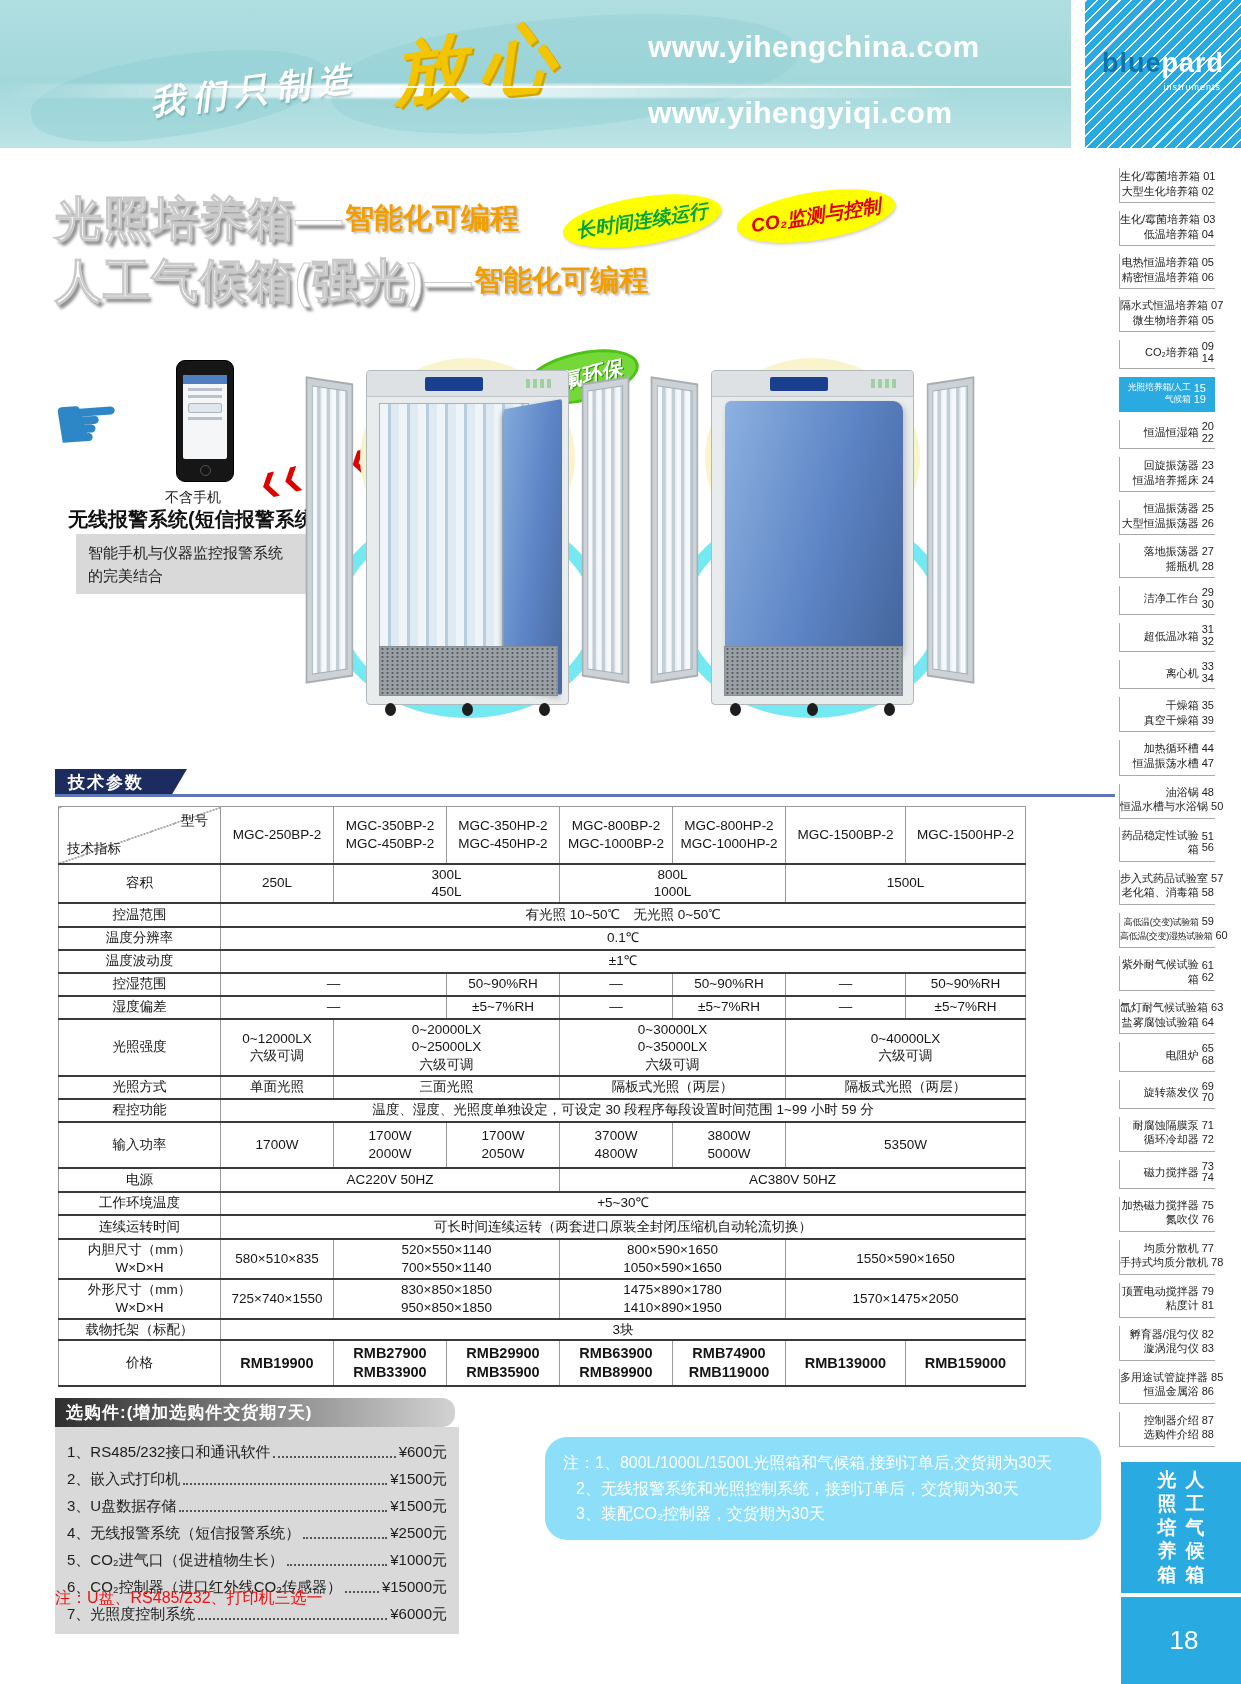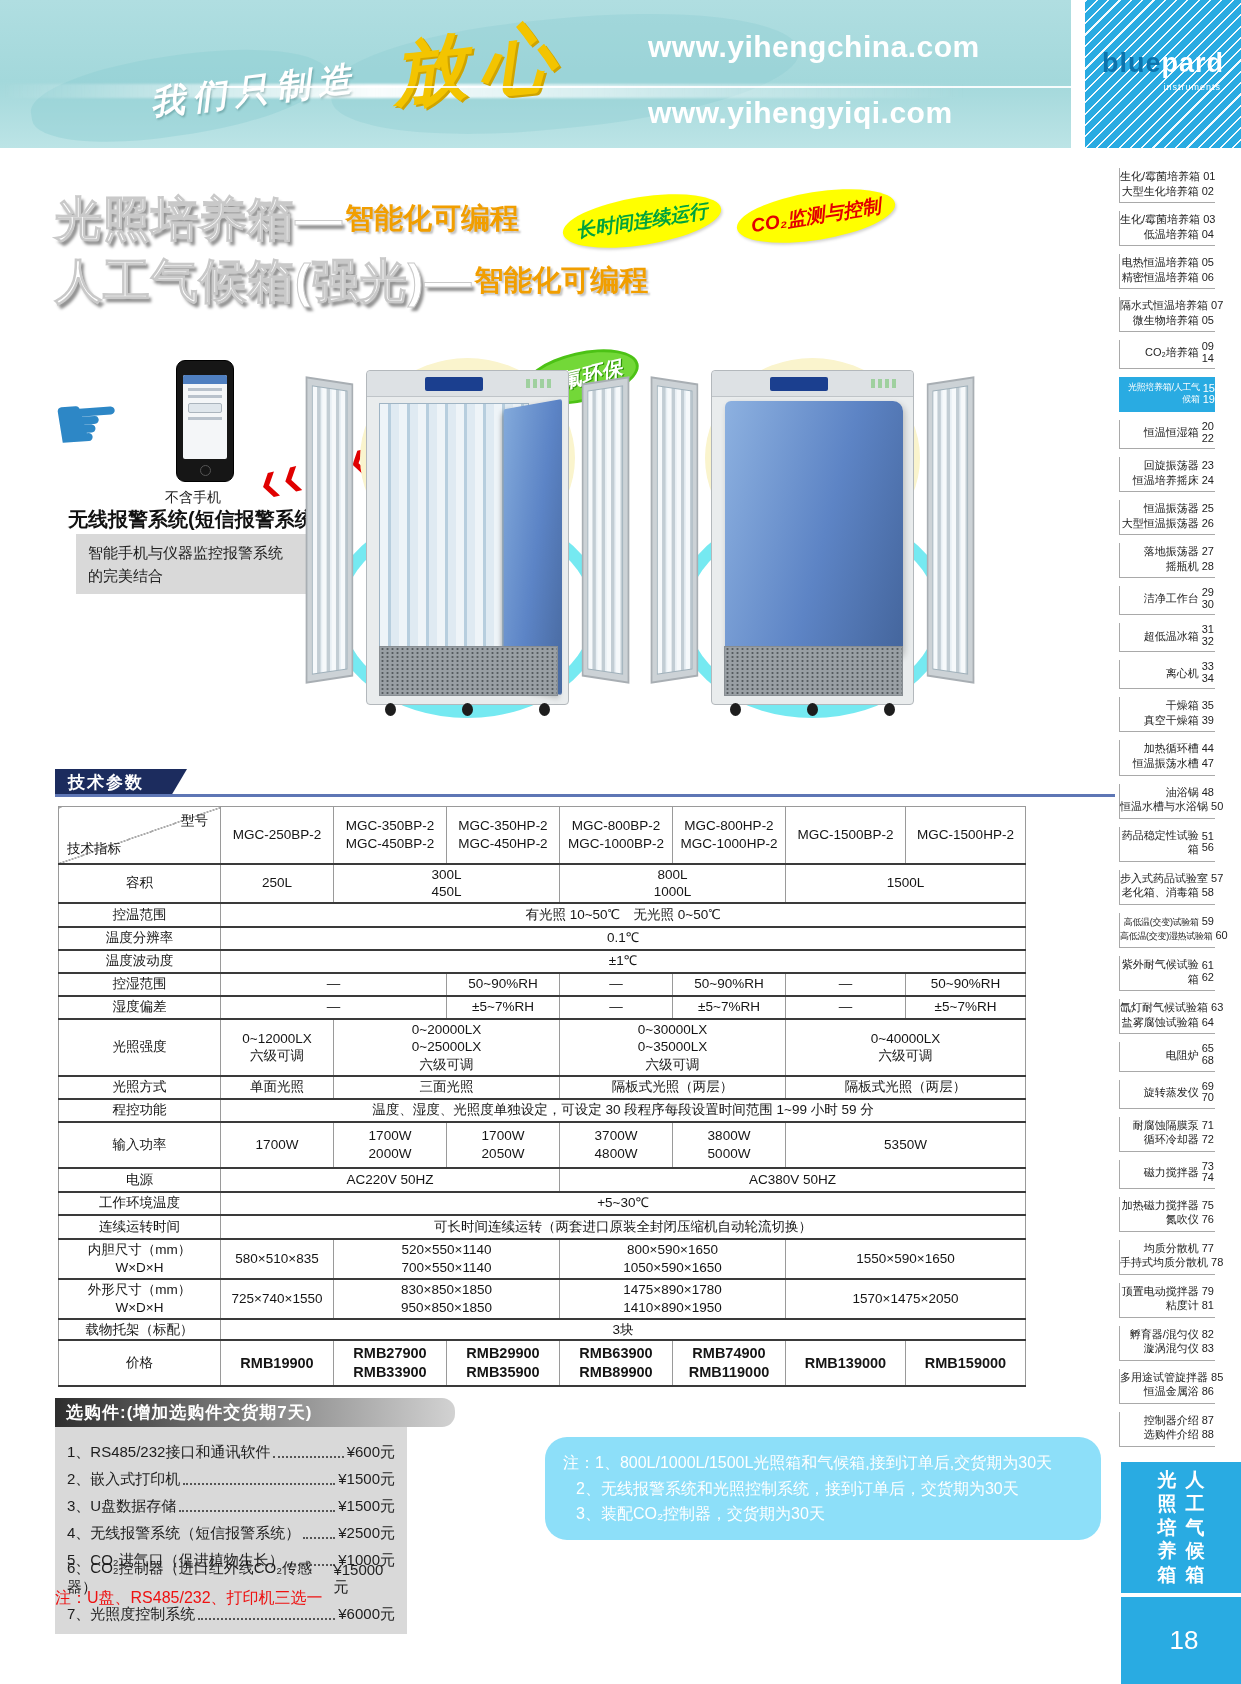--- a/index.html
+++ b/index.html
@@ -90,40 +90,40 @@
   table.specs tr:first-child td { border-top:1px solid #9a9a9a; }
   td.corner { position:relative; background:linear-gradient(to bottom right, transparent 49.7%, #555 49.7%, #555 50.3%, transparent 50.3%); }
   td.corner .c-top { position:absolute; top:5px; right:12px; font-size:13.5px; }
   td.corner .c-bot { position:absolute; bottom:5px; left:8px; font-size:13.5px; }
   td.bold { font-weight:bold; font-size:14.5px; }
   td.rowlab { font-size:13.5px; }
 
   
   .opt-header { position:absolute; left:55px; top:1398px; width:400px; height:29px; color:#fff; font-size:17px; font-weight:bold;
     line-height:29px; padding-left:11px; background:linear-gradient(90deg,#2e2e2e 0%,#8a8a8a 55%,#d2d2d2 100%); border-radius:0 13px 13px 0; letter-spacing:1px; }
-  .opt-body { position:absolute; left:55px; top:1427px; width:352px; background:#d9d9d9; padding:8px 12px 10px; }
+  .opt-body { position:absolute; left:55px; top:1427px; width:404px; background:#d9d9d9; padding:8px 12px 10px; }
   .opt-line { display:flex; align-items:flex-end; font-size:15px; color:#1d1d1d; height:27px; }
   .opt-dots { flex:1; border-bottom:2px dotted #555; margin:0 3px 4px; }
   .red-note { position:absolute; left:55px; top:1588px; color:#ee1111; font-size:16px; }
 
   
   .note-box { position:absolute; left:545px; top:1437px; width:556px; background:#8ddff9; border-radius:22px;
     color:#fff; font-size:16px; padding:13px 18px; line-height:1.6; }
   .note-box .nl { white-space:nowrap; }
   .note-box .nl.ind { margin-left:13px; }
 
   
   .sidebar { position:absolute; left:1119px; top:168px; width:96px; }
   .nav-group { border-left:1px solid #a9a9a9; border-bottom:1px solid #a9a9a9; padding:1px 1px 4px 0;
     margin-bottom:8px; text-align:right; font-size:11px; color:#222; line-height:1.32; cursor:pointer; }
   .nav-group .sm { font-size:9px; letter-spacing:-.3px; }
   .nav-line { white-space:nowrap; }
   .nav-stack { display:flex; justify-content:flex-end; align-items:center; }
   .nav-pages { display:flex; flex-direction:column; margin-left:3px; text-align:left; line-height:1.05; }
-  .nav-group.hl { background:#29ABE2; border-color:#29ABE2; color:#fff; padding:5px 0 5px 0; }
+  .nav-group.hl { background:#29ABE2; border-color:#29ABE2; color:#fff; padding:5px 9px 5px 0; }
   .nav-group.hl .nav-label { font-size:9px; }
 
   .side-tab { position:absolute; left:1121px; top:1462px; width:120px; height:131px; background:#29ABE2;
     display:flex; justify-content:center; align-items:center; gap:9px; color:#fff; font-weight:bold; font-size:19px; }
   .vcol { display:flex; flex-direction:column; line-height:1.25; letter-spacing:0; }
   .page-box { position:absolute; left:1121px; top:1597px; width:126px; height:87px; background:#29ABE2;
     color:#fff; font-size:26px; text-align:center; padding-top:28px; }
 </style>
 </head>
 <body>

